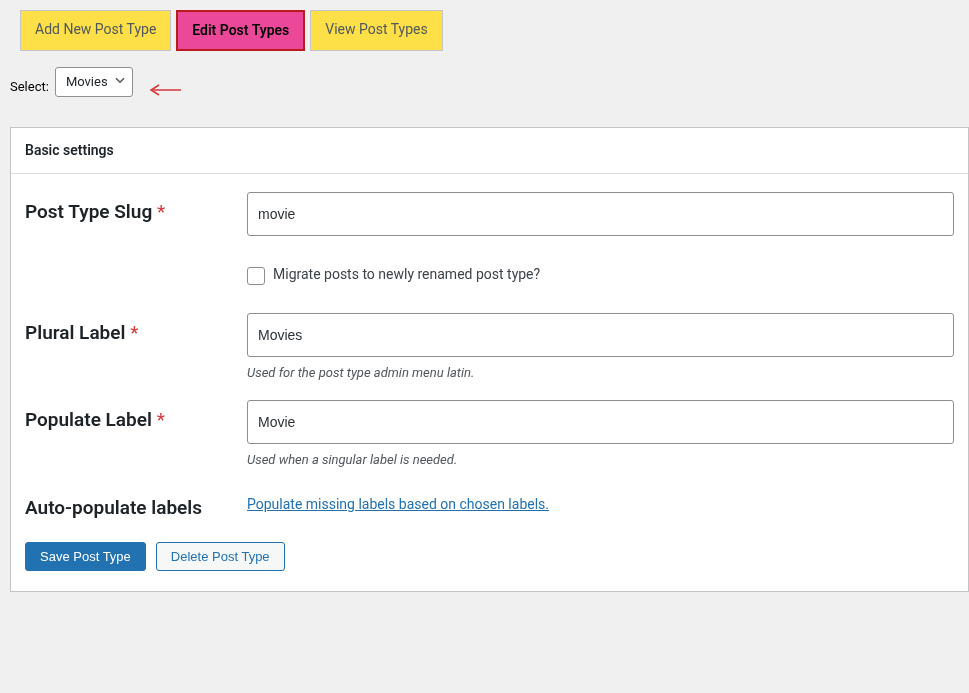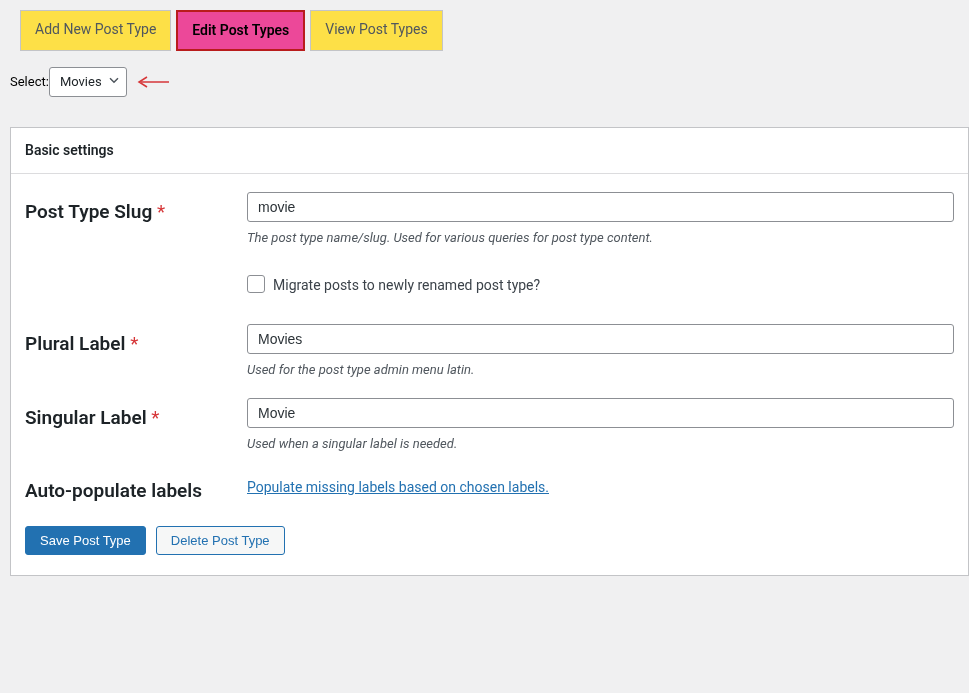--- a/index.html
+++ b/index.html
@@ -35,21 +35,22 @@
   cursor: pointer;
 }
 .nav-tab.active {
   background: #ec4899;
   color: #000;
   font-weight: 600;
   border: 2px solid #b91c1c;
 }
 .select-row {
   display: flex;
-  align-items: center;
+  align-items: flex-end;
+  gap: 6px;
   margin-bottom: 30px;
 }
 .select-row label { font-size: 13px; color: #000; }
 .select-wrap {
   position: relative;
   display: inline-flex;
   align-items: center;
   background: #fff;
   border: 1px solid #8c8f94;
   border-radius: 3px;
@@ -88,39 +89,39 @@
   font-size: 19px;
   color: #1d2327;
   padding-top: 6px;
 }
 .required { color: #d63638; font-weight: 400; }
 .row-field { flex: 1; }
 input.text {
   width: 100%;
   border: 1px solid #8c8f94;
   border-radius: 3px;
-  padding: 6px 10px;
+  padding: 13px 10px;
   font-size: 14px;
   color: #2c3338;
 }
 .desc {
   font-style: italic;
   color: #50575e;
   font-size: 13px;
   margin-top: 6px;
 }
 .para {
   color: #3c434a;
   font-size: 14px;
   margin-top: 28px;
   line-height: 1.9;
 }
 .checkbox-line {
   display: flex;
-  align-items: flex-start;
+  align-items: flex-end;
   gap: 8px;
   margin-top: 28px;
   margin-bottom: 10px;
 }
 input.cb {
   width: 18px; height: 18px;
   border: 1px solid #8c8f94;
   border-radius: 3px;
   appearance: none;
   background: #fff;
@@ -184,41 +185,40 @@
 
   <div class="panel">
     <div class="panel-header">Basic settings</div>
 
     <div class="form-row">
       <div class="row-label">
         <span>Post Type Slug</span> <span class="required">*</span>
       </div>
       <div class="row-field">
         <input class="text" type="text" value="movie" style="">
-        <div class="desc">The post type name/slug. Used for various queries for post type content.</div>
         <div class="checkbox-line">
           <input class="cb" type="checkbox" style="">
           <label>Migrate posts to newly renamed post type?</label>
         </div>
       </div>
     </div>
 
     <div class="form-row">
       <div class="row-label">
         <span>Plural Label</span> <span class="required">*</span>
       </div>
       <div class="row-field">
         <input class="text" type="text" value="Movies" style="">
         <div class="desc">Used for the post type admin menu latin.</div>
       </div>
     </div>
 
     <div class="form-row">
       <div class="row-label">
-        <span>Singular Label</span> <span class="required">*</span>
+        <span>Populate Label</span> <span class="required">*</span>
       </div>
       <div class="row-field">
         <input class="text" type="text" value="Movie" style="">
         <div class="desc">Used when a singular label is needed.</div>
       </div>
     </div>
 
     <div class="form-row">
       <div class="row-label">
         <span>Auto-populate labels</span>

